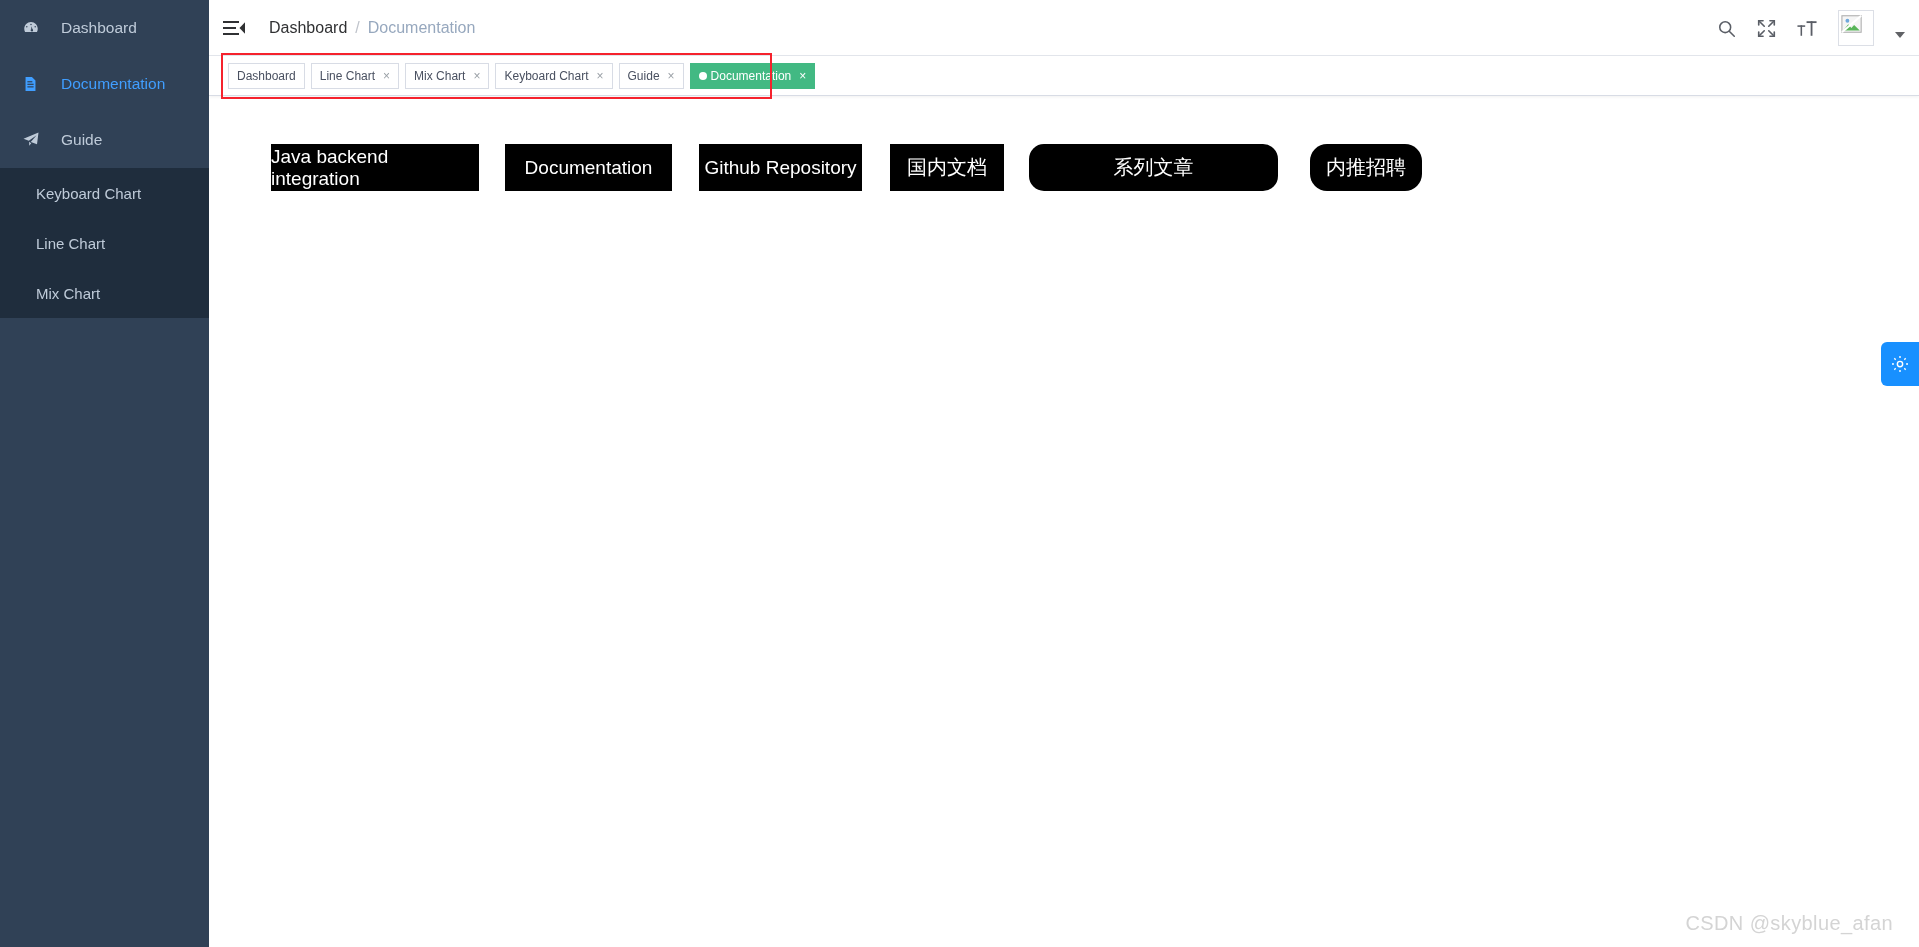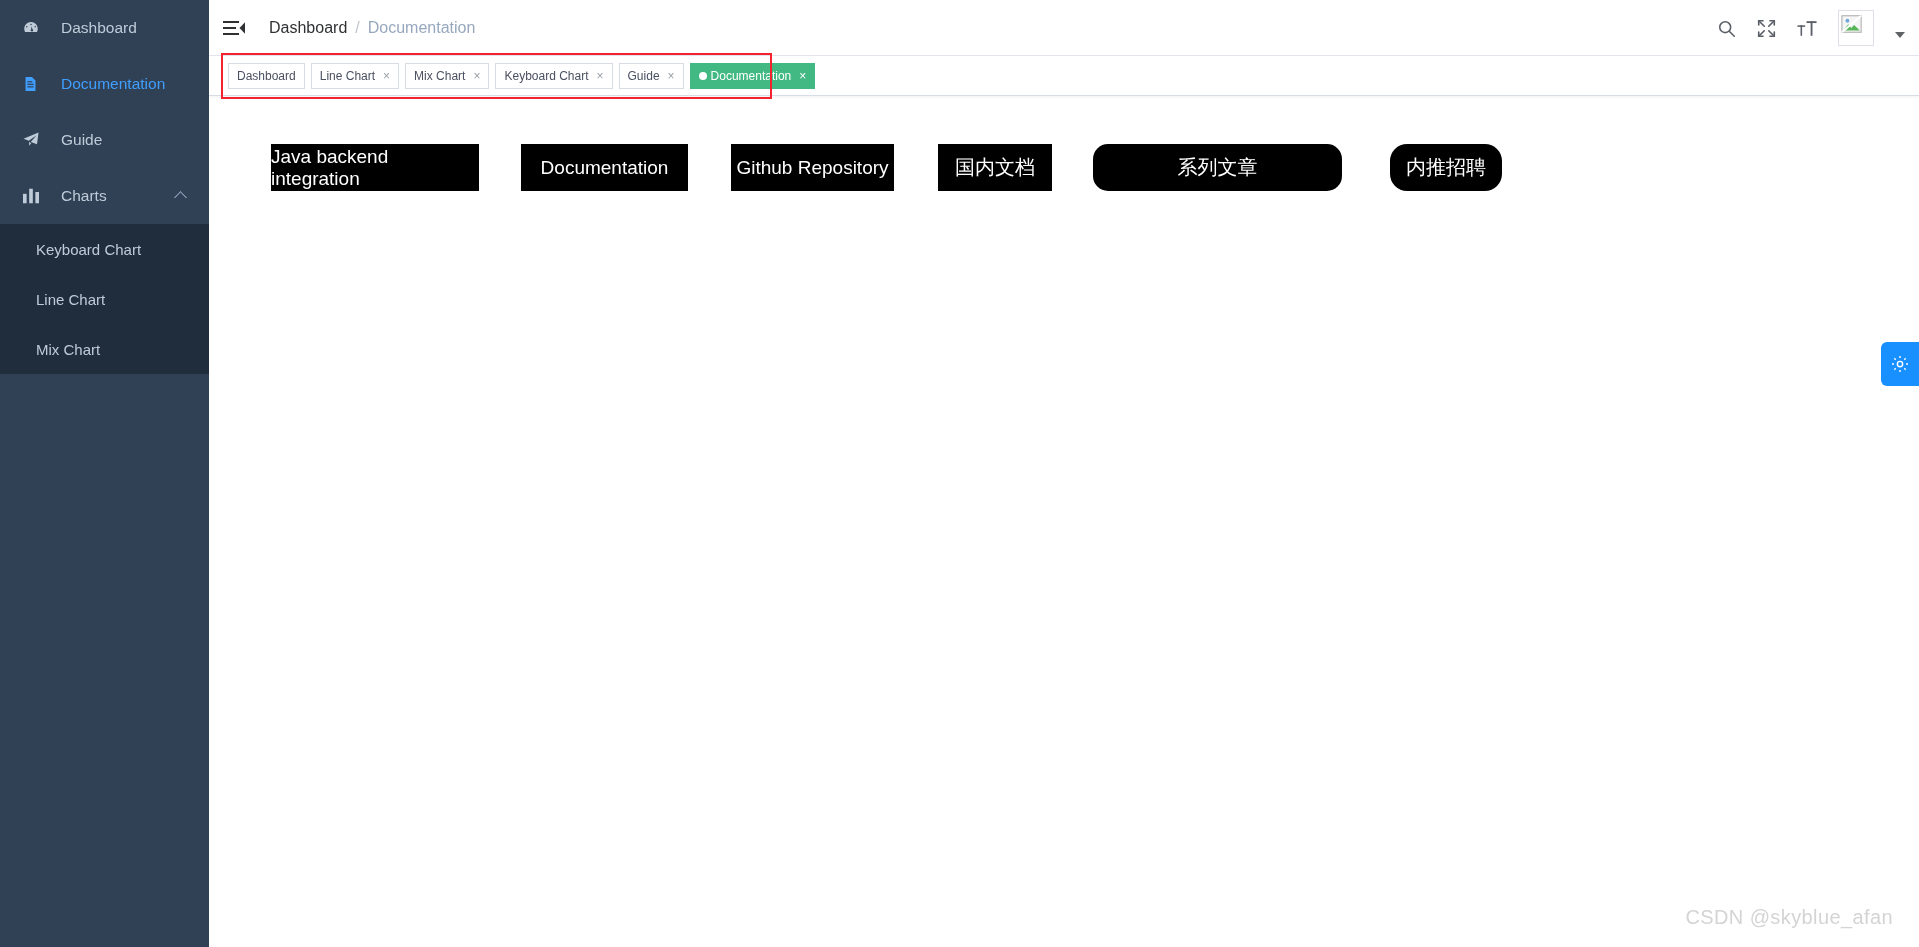--- a/index.html
+++ b/index.html
@@ -177,21 +177,21 @@
     line-height: 1;
     cursor: pointer;
   }
   .tag-item.active .tag-close { color: #ffffff; }
 
   
   #content {
     position: relative;
     padding: 48px 0 0 62px;
   }
-  #btn-row { display: flex; align-items: center; gap: 16px; }
+  #btn-row { display: flex; align-items: center; gap: 0; }
   .black-btn {
     height: 47px;
     background: #000000;
     color: #ffffff;
     display: flex;
     align-items: center;
     justify-content: center;
     font-size: 19px;
     cursor: pointer;
     user-select: none;
@@ -209,21 +209,21 @@
     display: flex;
     align-items: center;
     justify-content: center;
     cursor: pointer;
     z-index: 30;
   }
 
   
   #watermark {
     position: absolute;
-    right: 26px; bottom: 18px;
+    right: 26px; bottom: 12px;
     font-size: 20px;
     color: #d4d4d4;
     letter-spacing: .4px;
     user-select: none;
   }
 </style>
 </head>
 <body>
 
 <div id="sidebar">
@@ -252,31 +252,20 @@
   <div class="menu-item">
     <span class="mi-icon">
       <svg width="18" height="18" viewBox="0 0 24 24" fill="#bfcbd9">
         <path d="M22 2L2 10.3l7.1 2.6L19.4 5.6l-7.7 9.2 8.3 3z"></path>
         <path d="M9.6 14.3v5.3l2.7-3.4z"></path>
       </svg>
     </span>
     <span>Guide</span>
   </div>
 
-  <div class="menu-item">
-    <span class="mi-icon">
-      <svg width="18" height="16" viewBox="0 0 24 22" fill="#bfcbd9">
-        <rect x="1" y="8" width="5" height="13"></rect>
-        <rect x="9.5" y="1" width="5" height="20"></rect>
-        <rect x="18" y="5.5" width="5" height="15.5"></rect>
-      </svg>
-    </span>
-    <span>Charts</span>
-    <span class="chevron"></span>
-  </div>
 
   <div id="submenu">
     <div class="submenu-item">
       <span>Keyboard Chart</span>
     </div>
     <div class="submenu-item">
       <span>Line Chart</span>
     </div>
     <div class="submenu-item">
       <span>Mix Chart</span>

